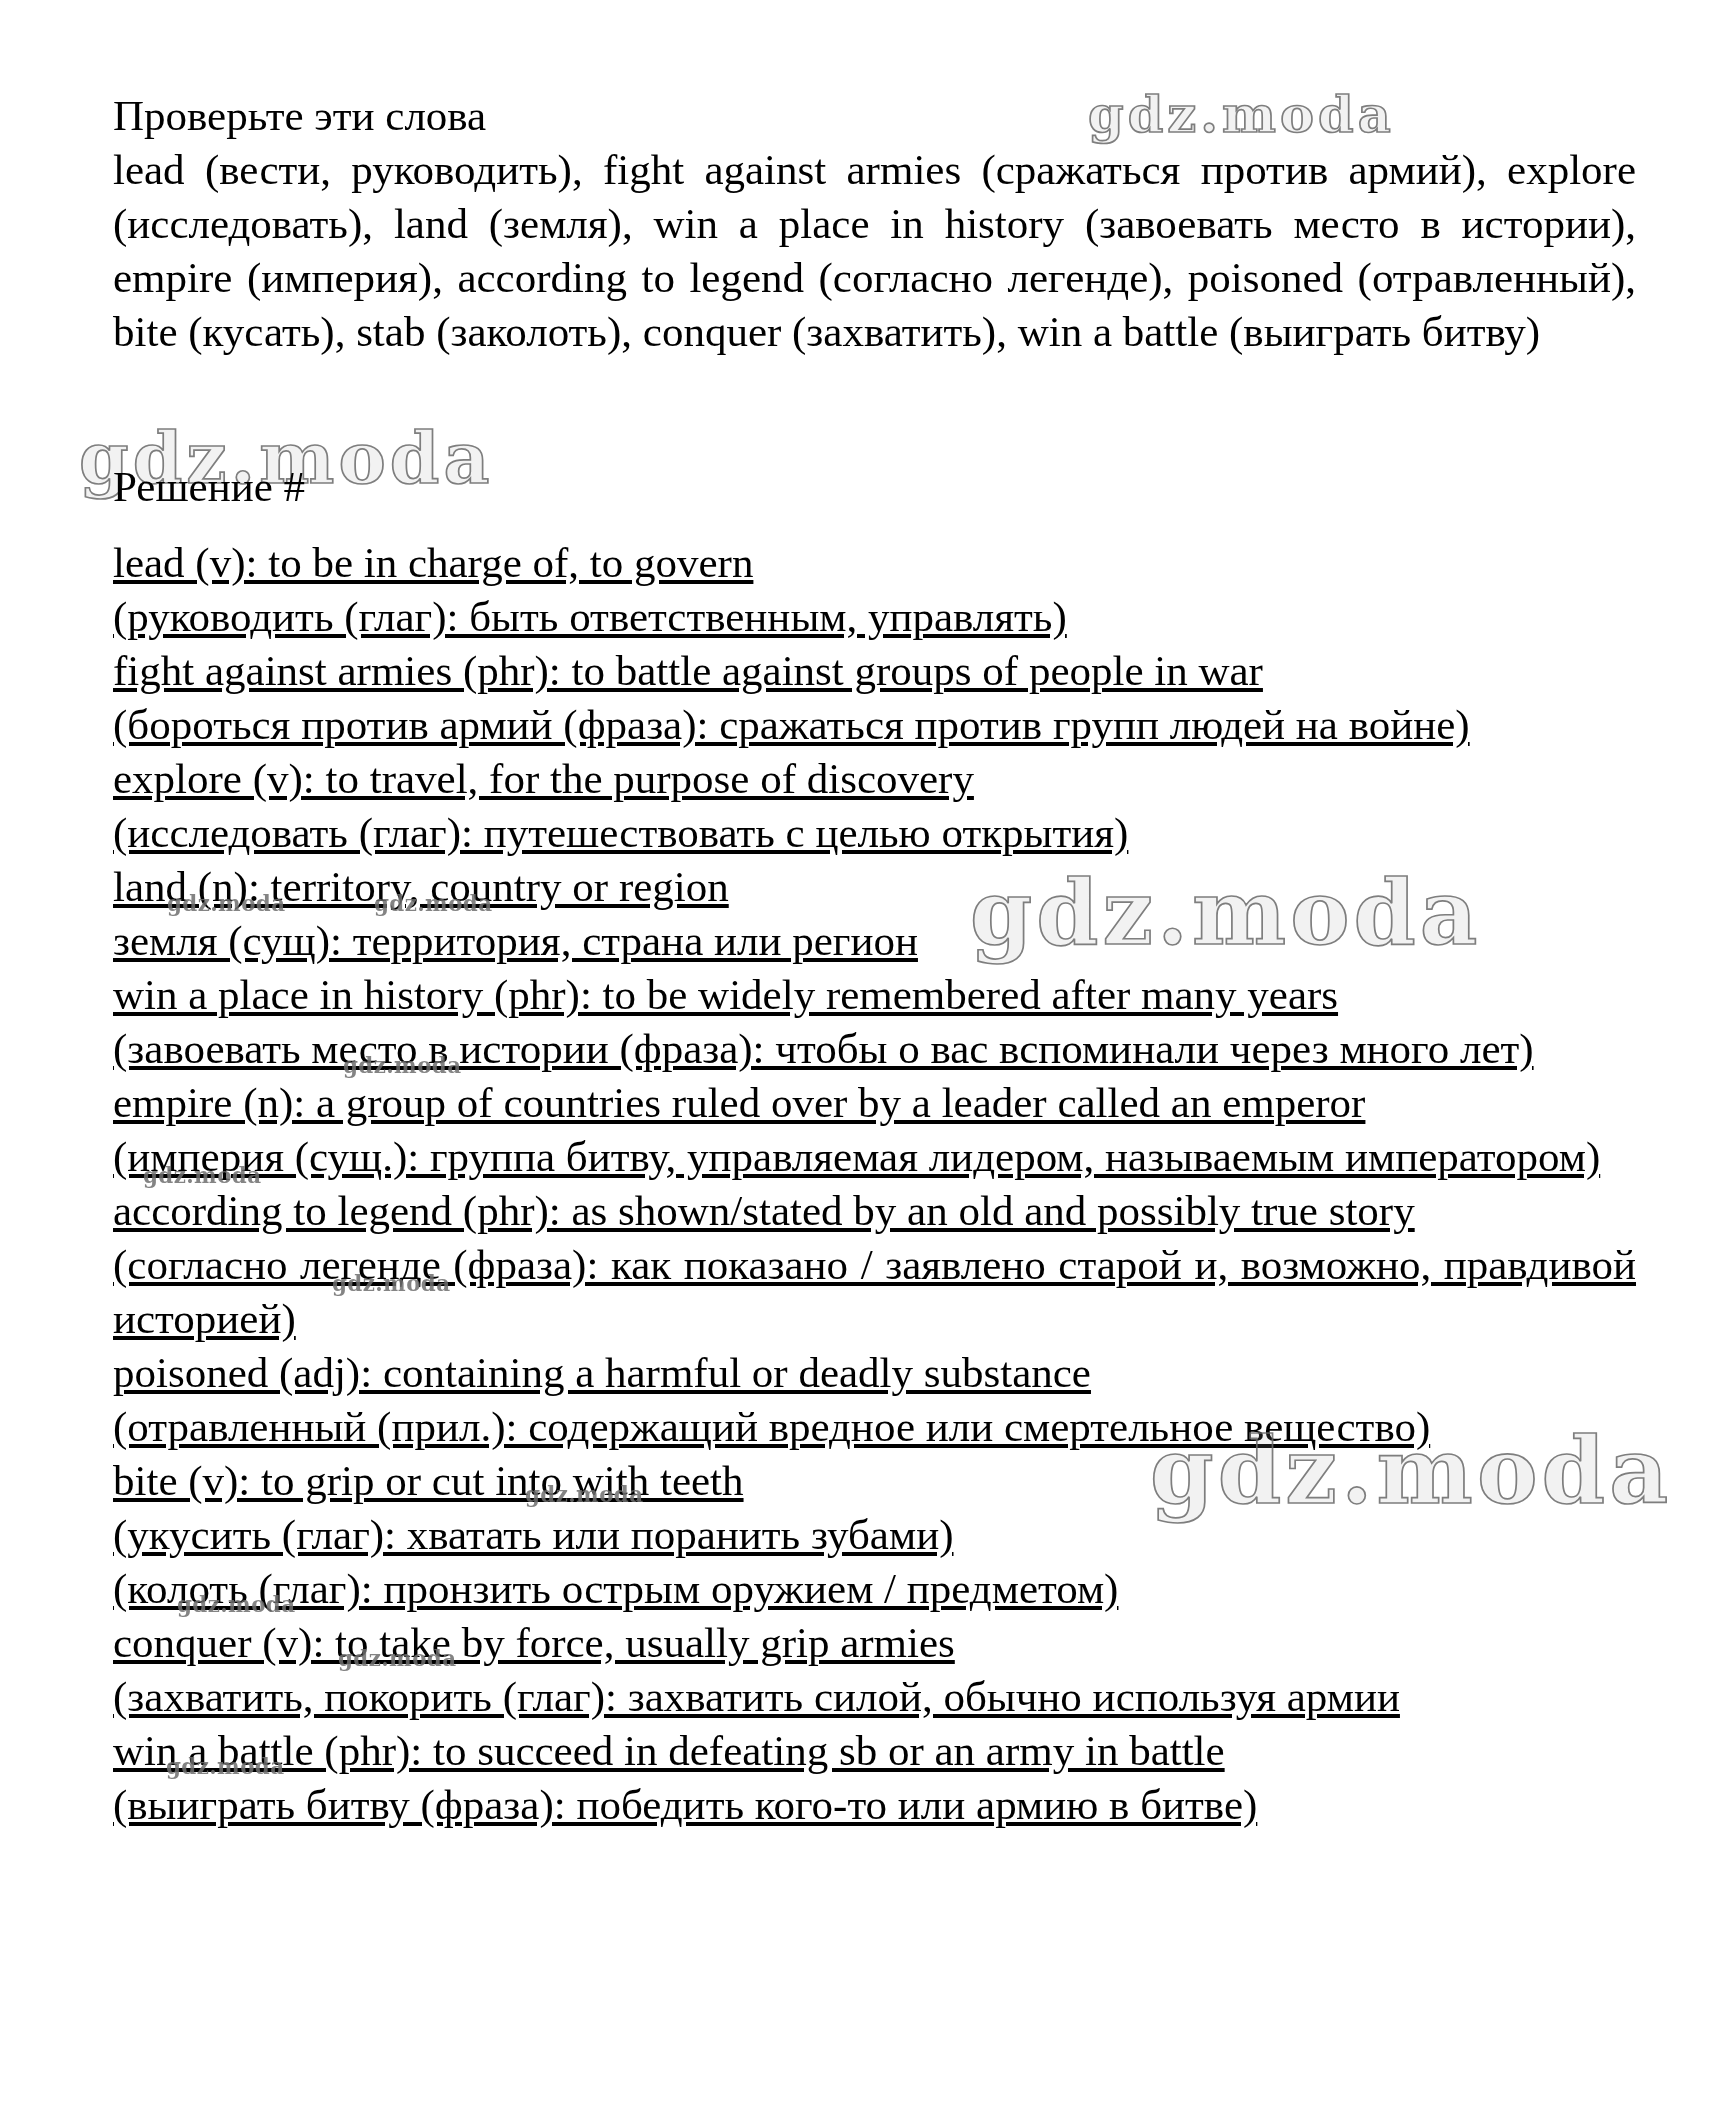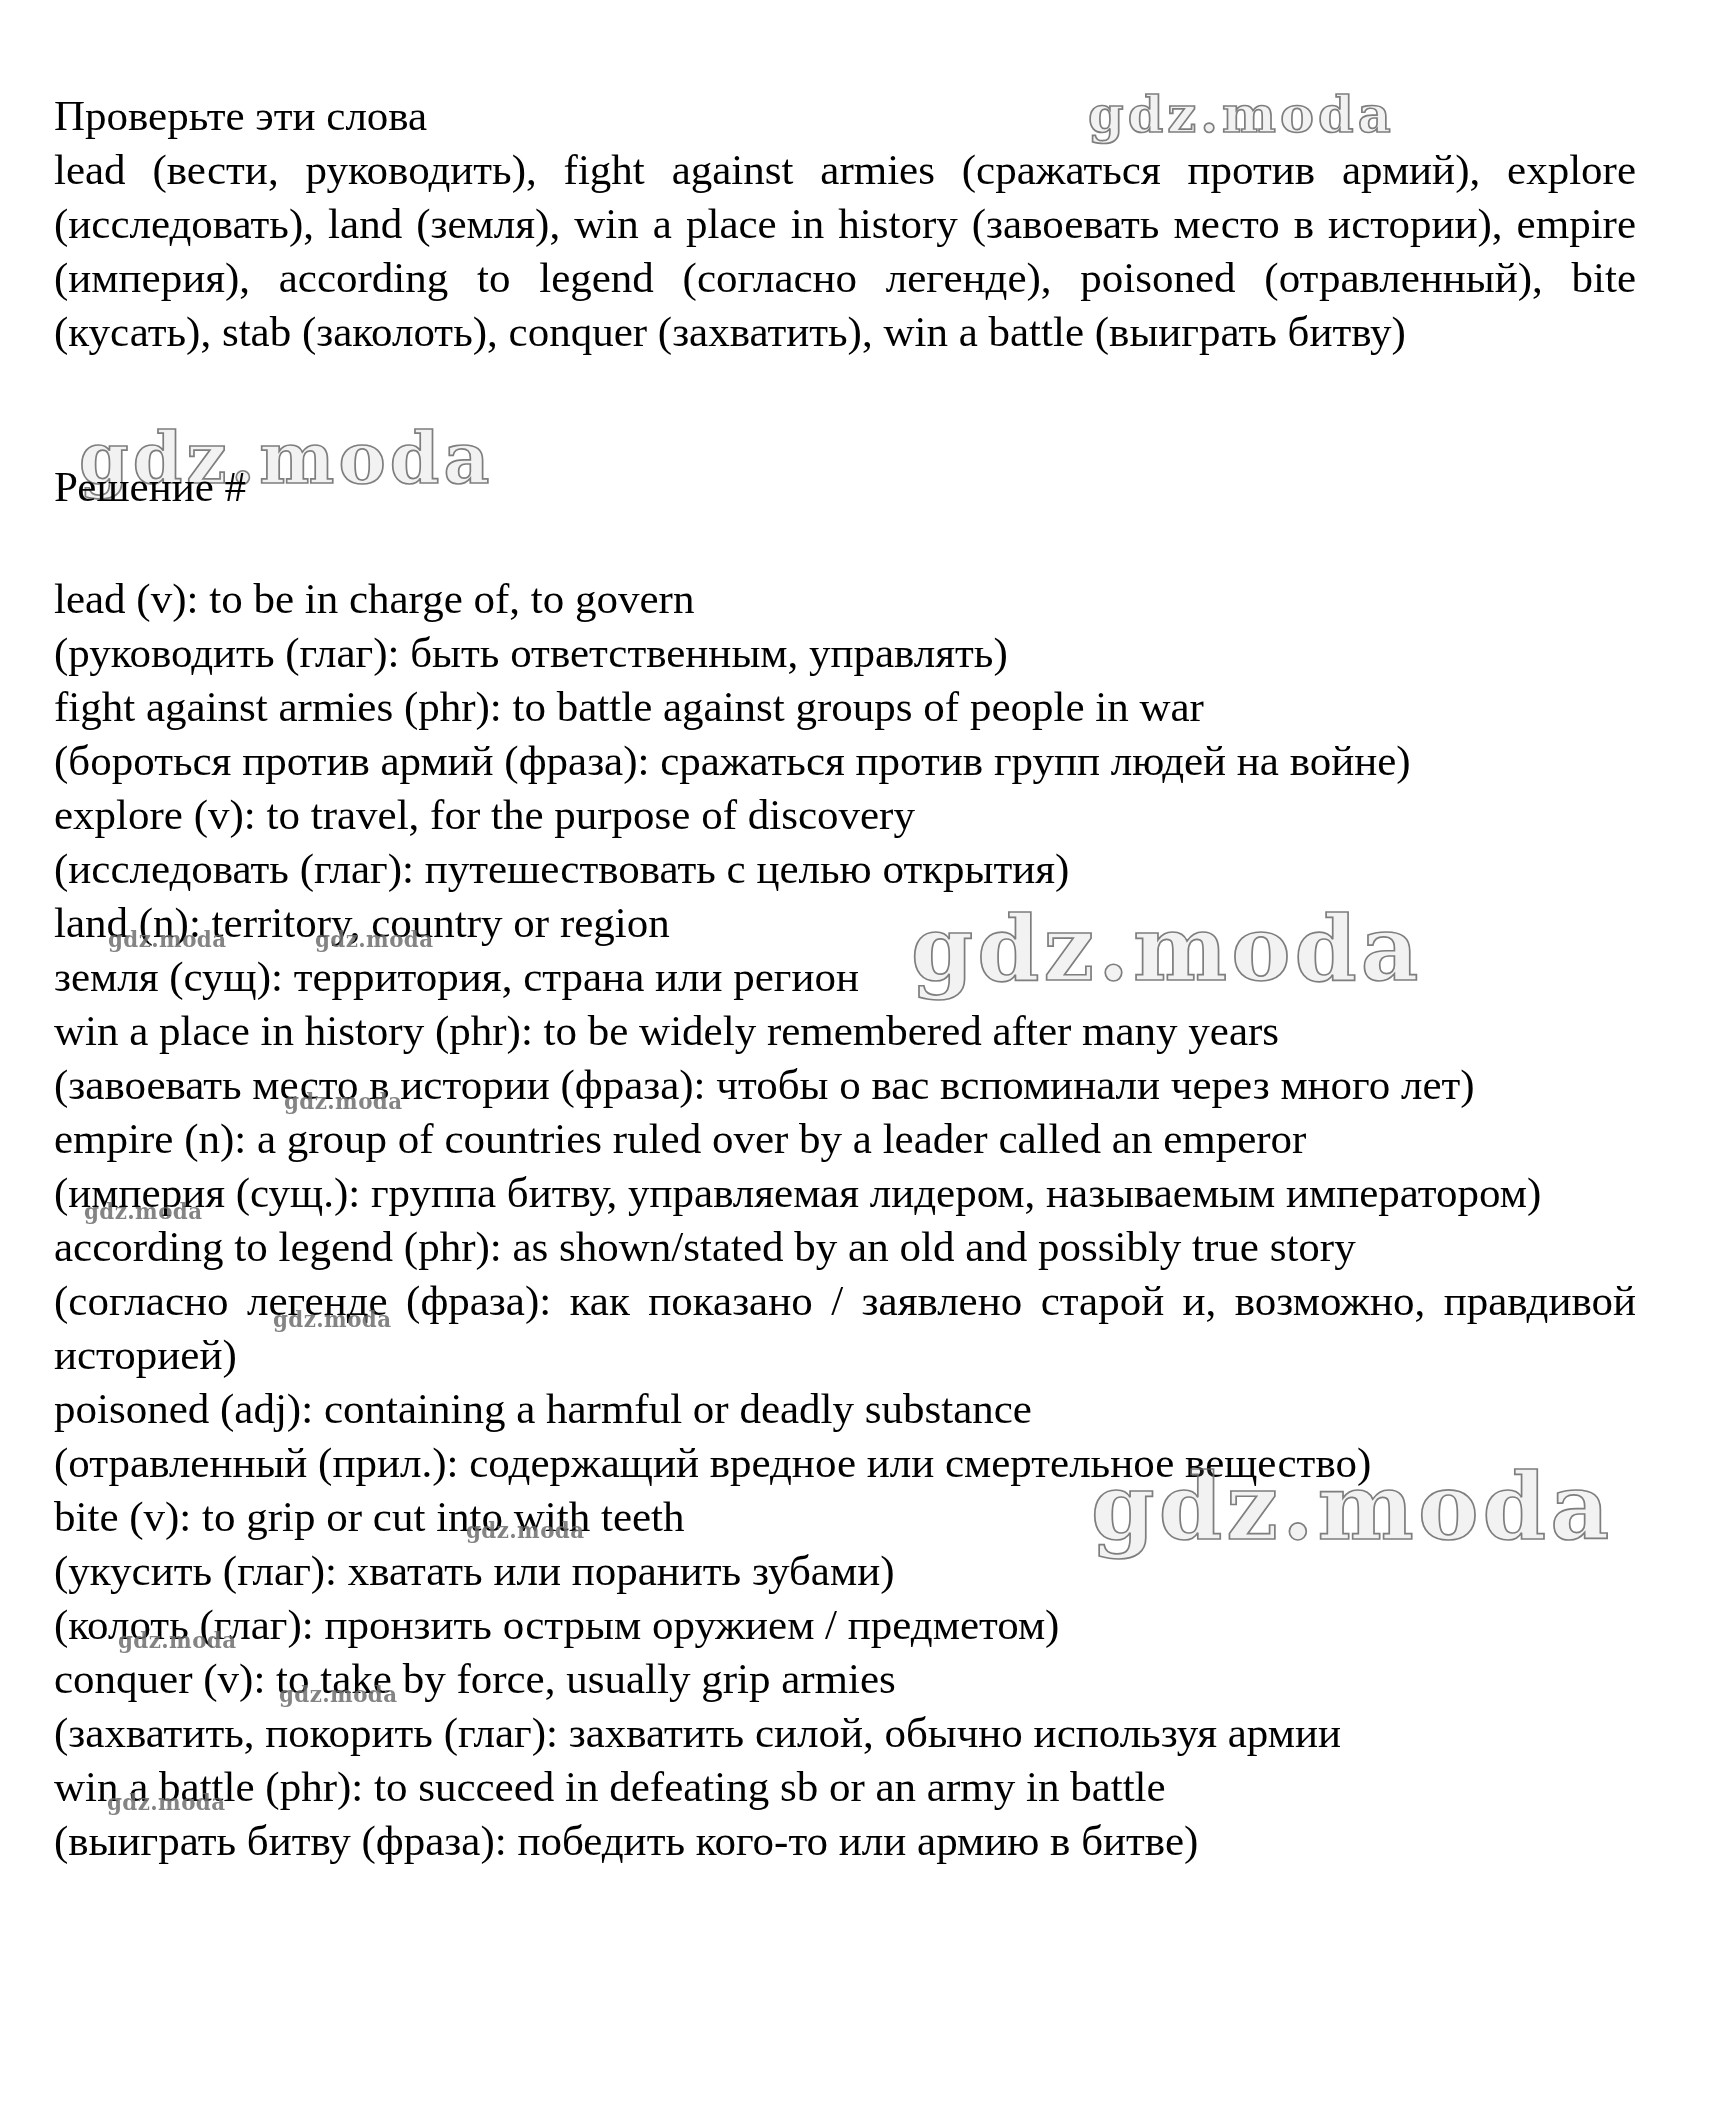--- a/index.html
+++ b/index.html
@@ -8,25 +8,25 @@
     position: relative;
     width: 1729px;
     height: 2119px;
     background: #ffffff;
     color: #000000;
     font-family: "Liberation Serif", "DejaVu Serif", serif;
     font-size: 43px;
     line-height: 54px;
     overflow: hidden;
   }
-  .content { position: relative; padding: 89px 93px 0 54px; }
+  .content { position: relative; padding: 89px 93px 0 113px; }
   .line { position: relative; text-align: left; }
   .just { text-align: justify; }
   .solution { font-size: 43px; line-height: 54px; font-weight: normal; margin-top: 101px; }
-  .defs { margin-top: 58px; }
+  .defs { margin-top: 22px; text-decoration: underline; }
 
   
   .wm {
     position: absolute;
     font-family: "DejaVu Serif", serif;
     font-weight: 700;
     white-space: nowrap;
     line-height: 1;
     pointer-events: none;
   }

